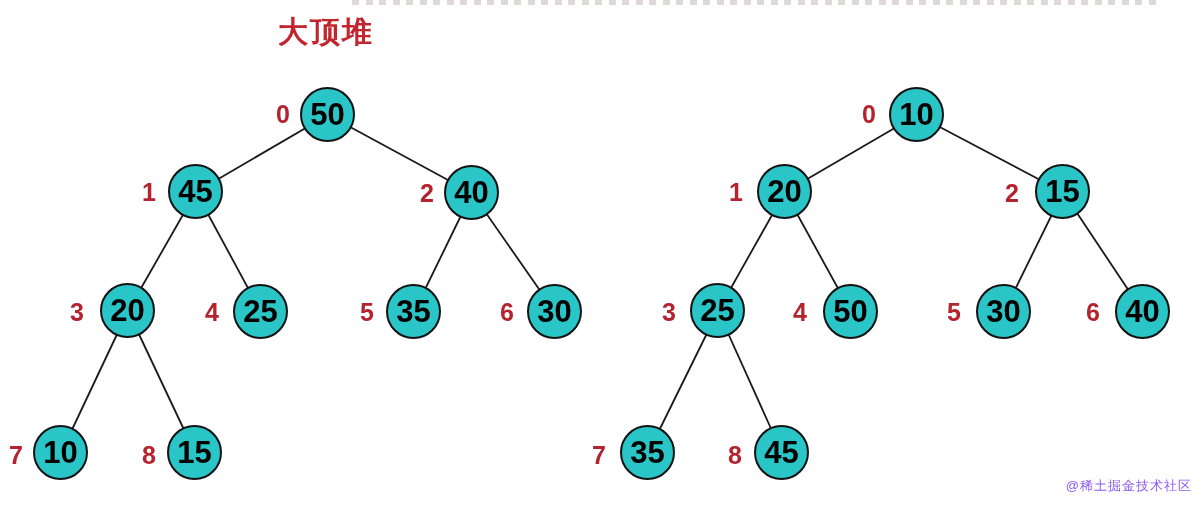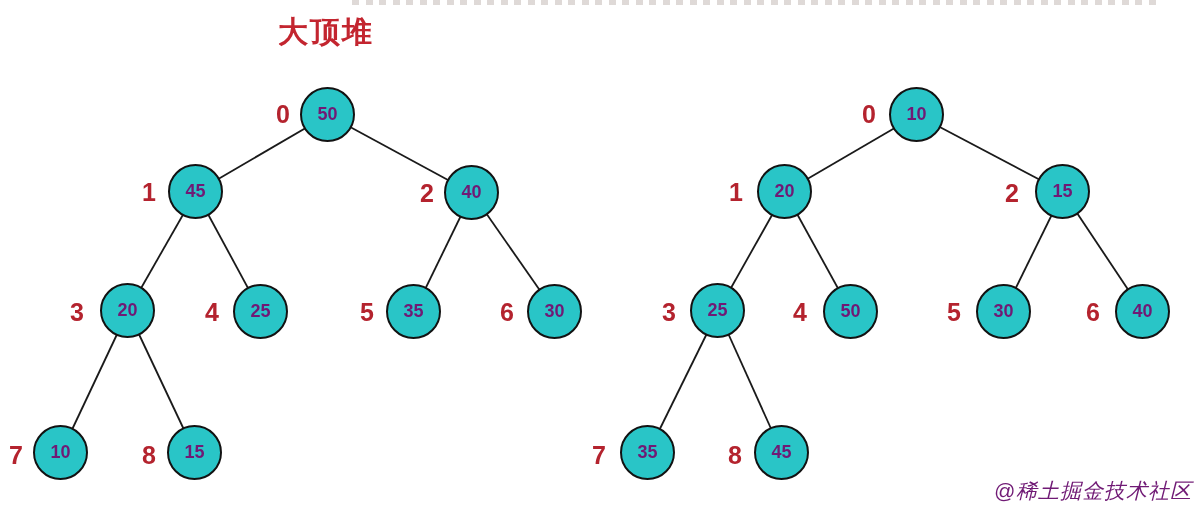--- a/index.html
+++ b/index.html
@@ -16,29 +16,29 @@
     font-size:30px;font-weight:700;color:#c3252f;letter-spacing:2px;
   }
   #title-left{left:256px;top:12px;}
   #title-right{left:848px;top:12px;}
   #edges{position:absolute;left:0;top:0;width:1200px;height:506px;}
   #edges line{stroke:#1a1a1a;stroke-width:1.8;}
   .node{
     position:absolute;width:51px;height:51px;border-radius:50%;
     background:#29c5c7;border:2.5px solid #121212;
     display:flex;align-items:center;justify-content:center;
-    color:#701a75;font-size:18px;font-weight:700;
+    color:#000000;font-size:31px;font-weight:700;
   }
   .idx{
     position:absolute;width:24px;height:28px;line-height:28px;text-align:center;
     color:#b4232e;font-size:25px;font-weight:700;
   }
   .watermark{
     position:absolute;right:8px;top:477px;
-    color:#701a75;font-size:21px;letter-spacing:1px;font-style:italic;
+    color:#8b5cf6;font-size:13px;letter-spacing:1px;
   }
 </style>
 </head>
 <body>
 
 <div id="canvas">
 
   <div class="top-dashes"></div>
 
   <div class="tree-title" id="title-left">大顶堆</div>

